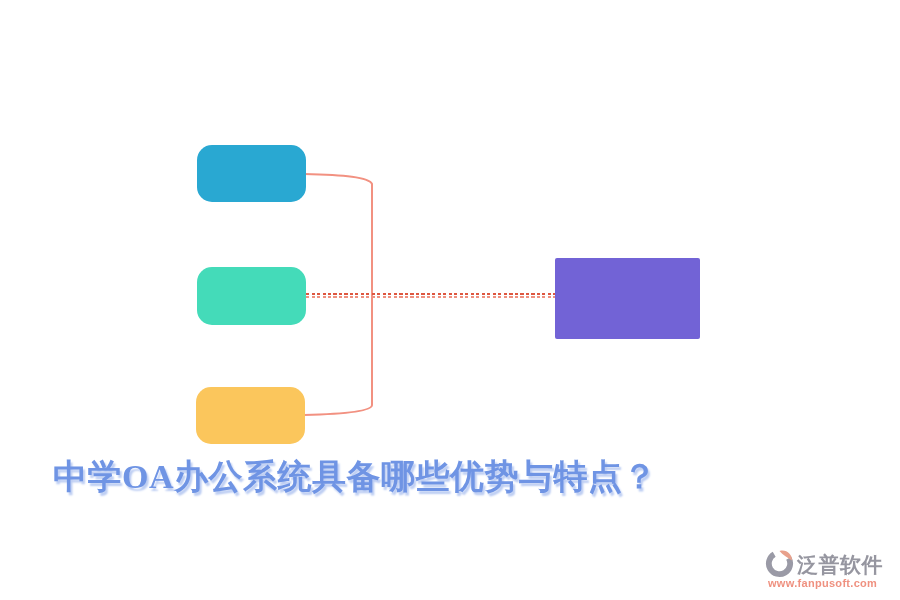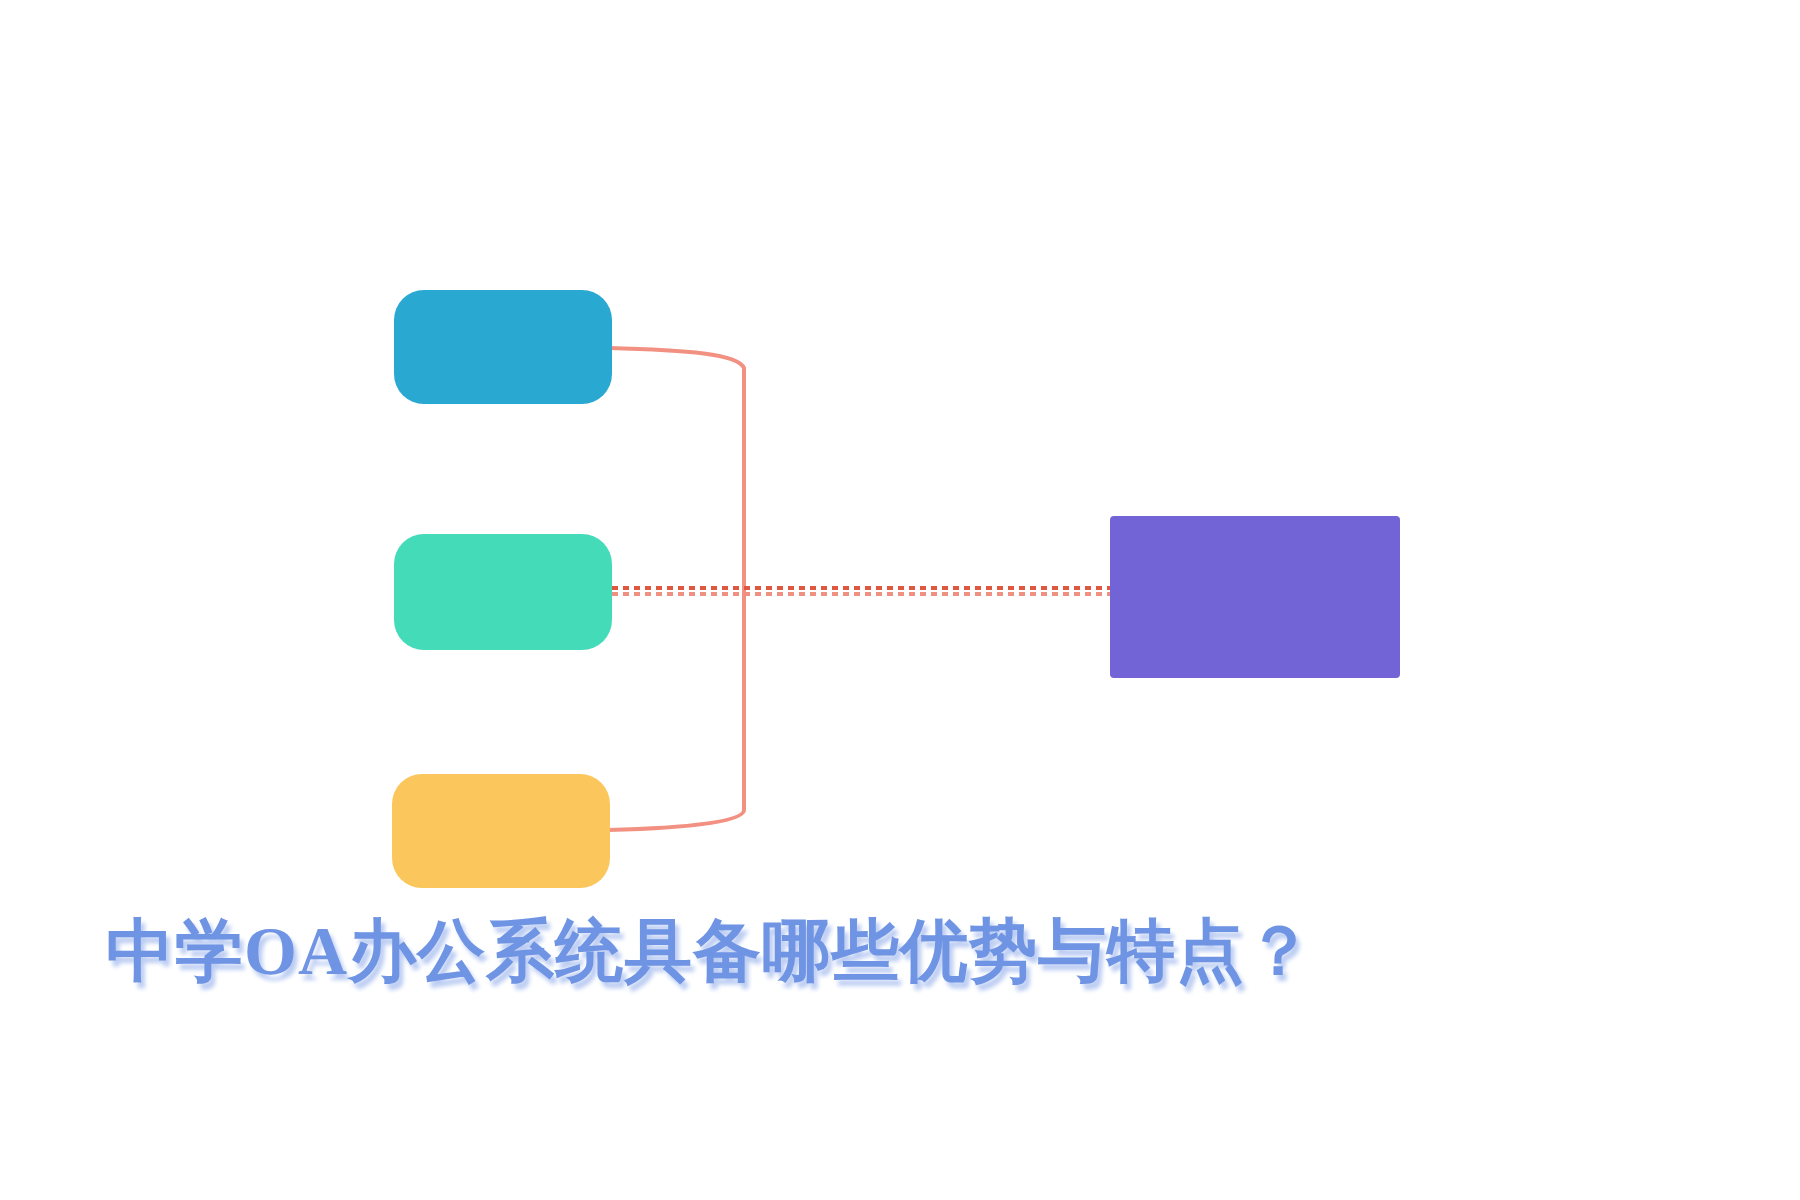--- a/index.html
+++ b/index.html
@@ -65,14 +65,22 @@
   <div class="dotted-link"></div>
 
   <div class="node branch branch-top"></div>
   <div class="node branch branch-middle"></div>
   <div class="node branch branch-bottom"></div>
 
   <div class="node root"></div>
 
   <div class="title">中学OA办公系统具备哪些优势与特点？</div>
 
+  <div class="watermark">
+    <svg class="wm-logo" viewBox="0 0 32 32" xmlns="http://www.w3.org/2000/svg">
+      <path d="M16 2 A14 14 0 1 0 30 16 L24 16 A8 8 0 1 1 16 8 Z" fill="#9A9AA6" transform="rotate(-30 16 16)"></path>
+      <path d="M16 3 C23 1 29 6 29 13 C25 10 19 7 16 3 Z" fill="#E8A18C"></path>
+    </svg>
+    <span class="wm-brand">泛普软件</span>
+    <span class="wm-url">www.fanpusoft.com</span>
+  </div>
 
 </div>
 
 </body></html>

